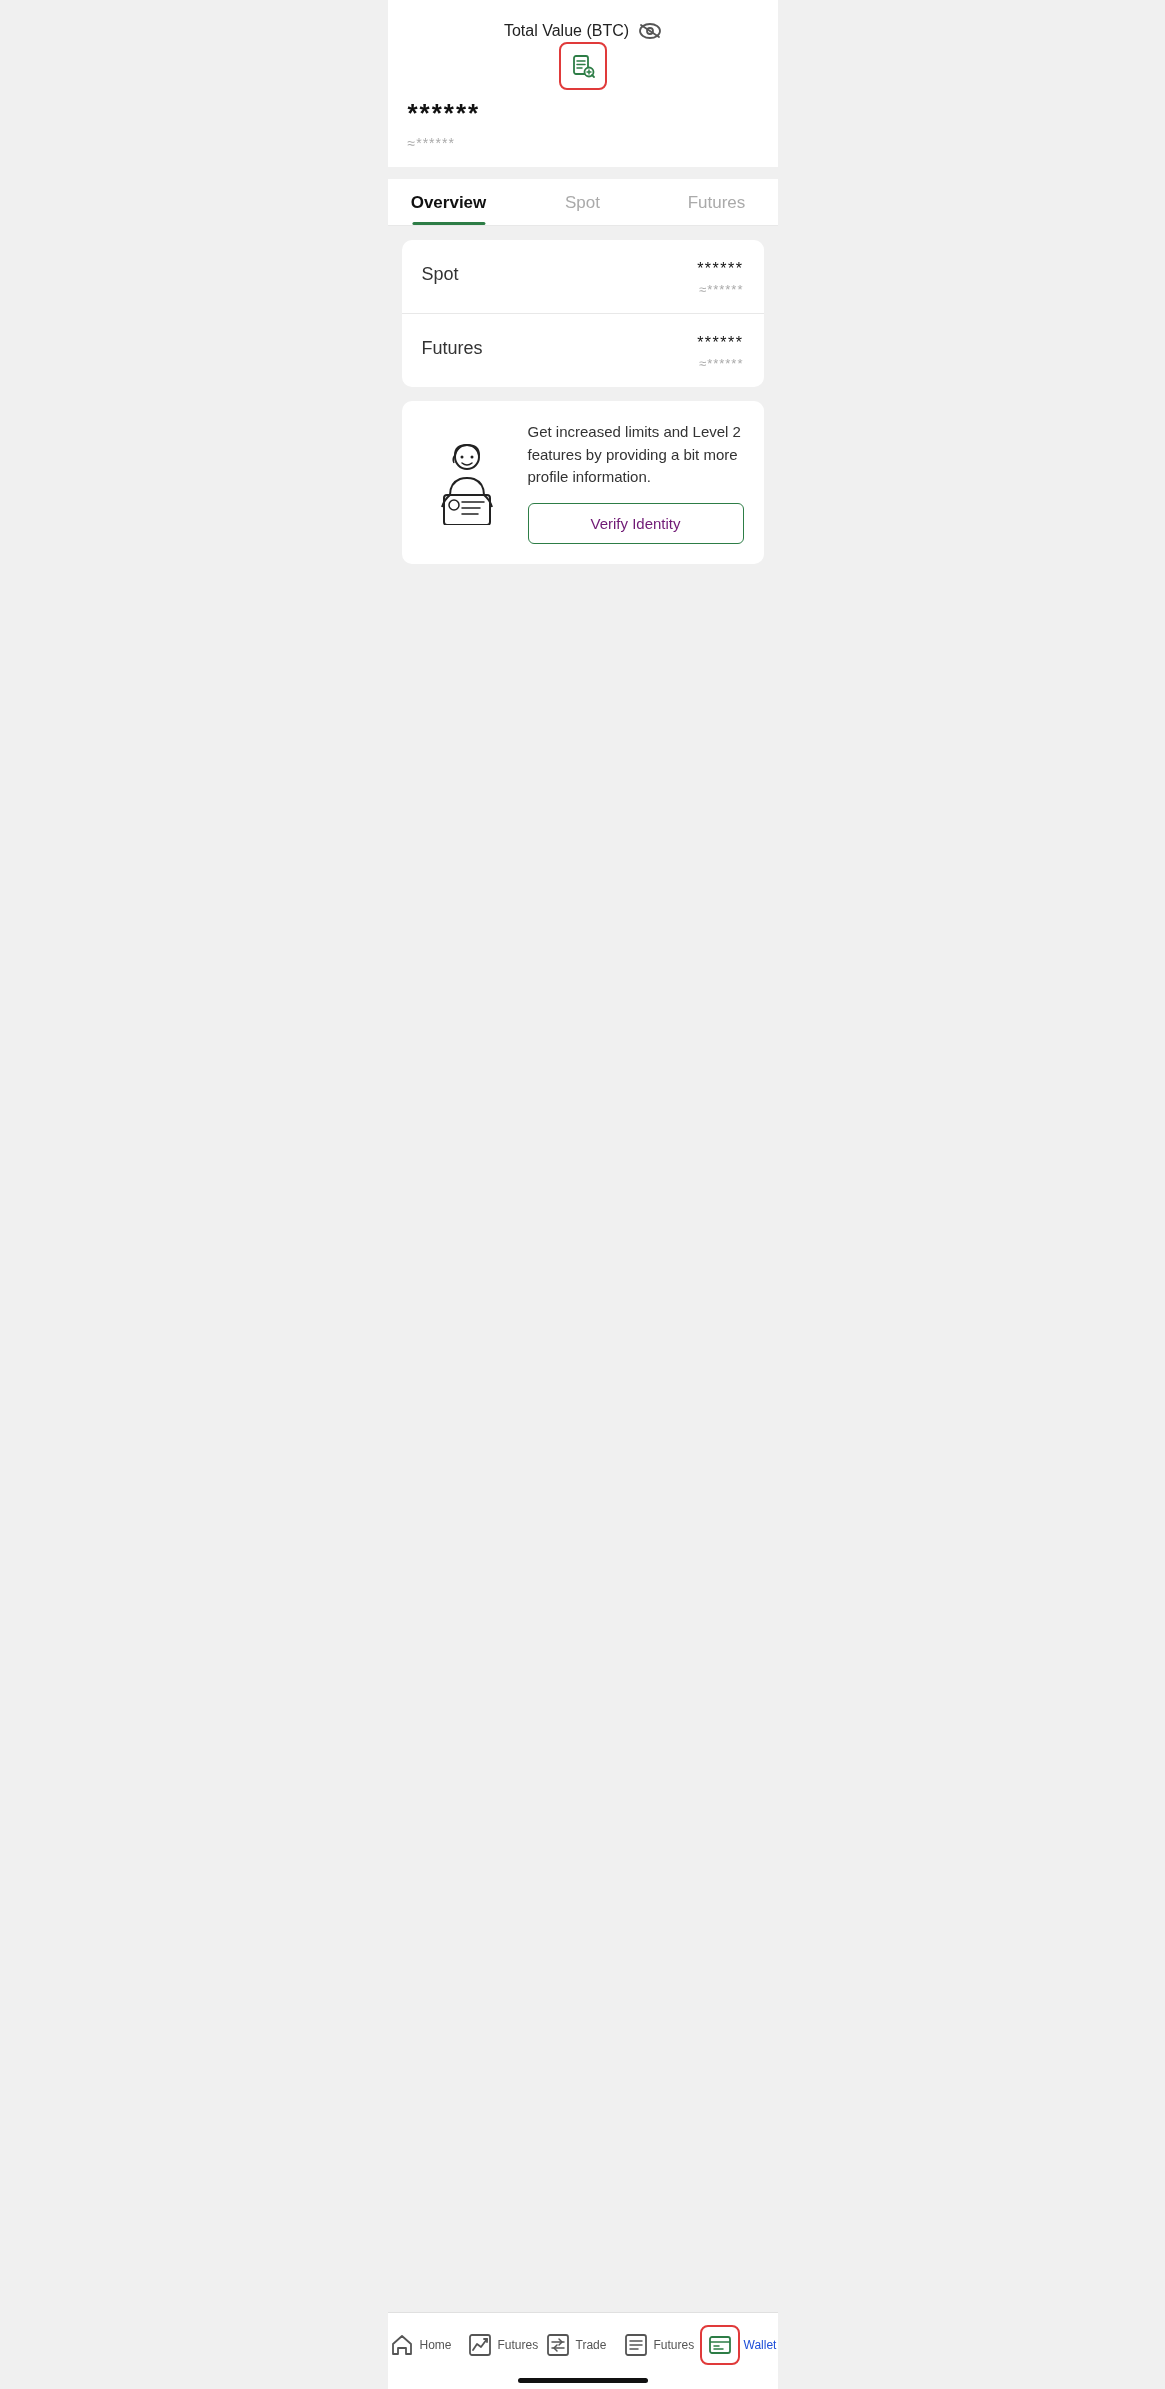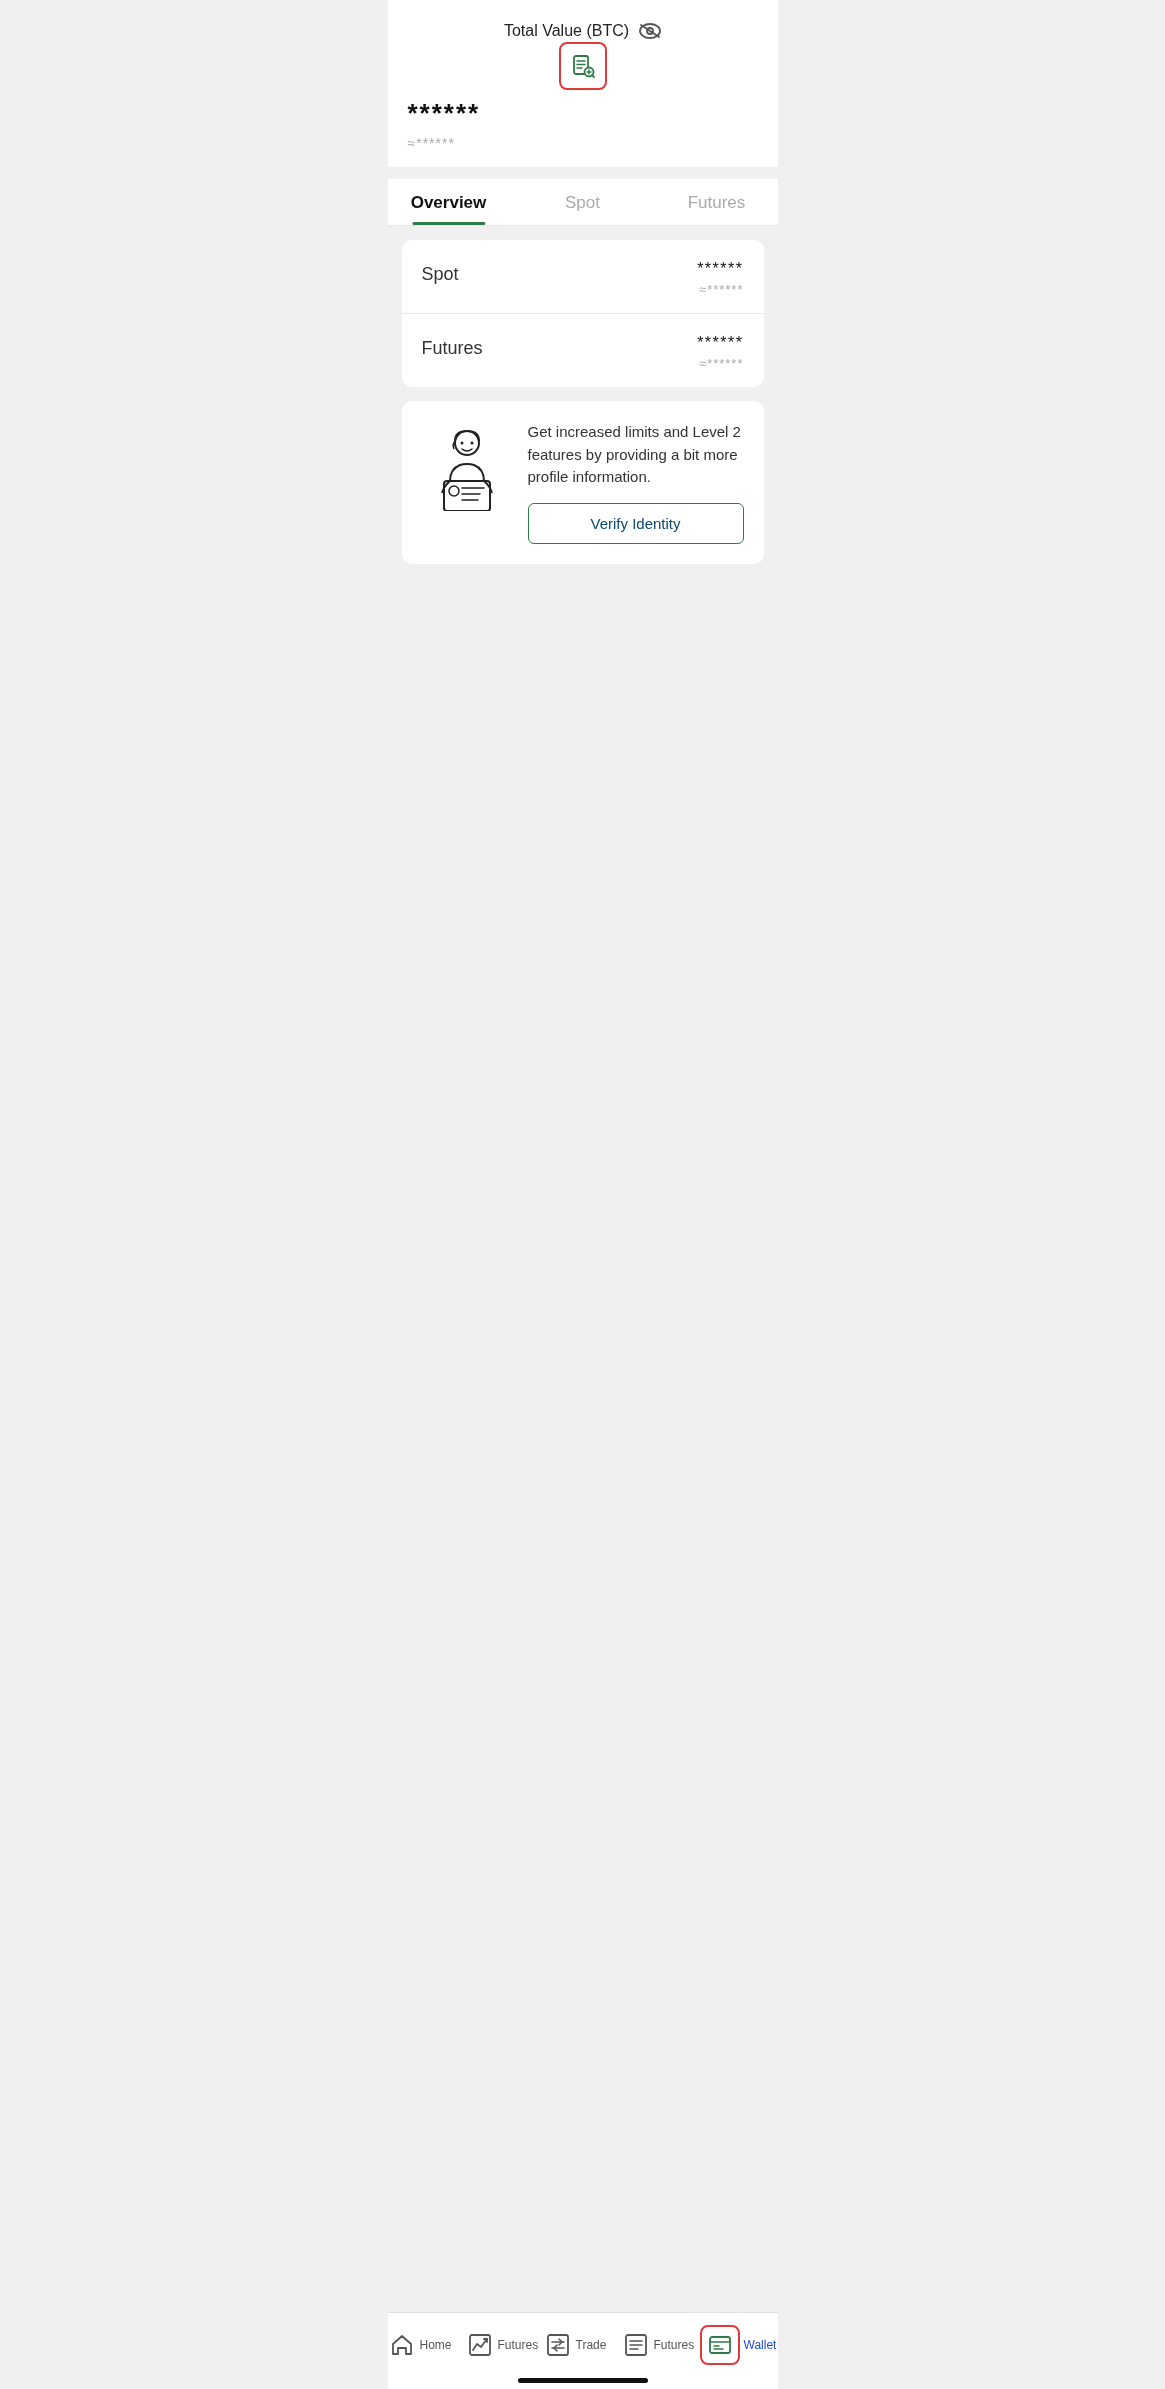--- a/index.html
+++ b/index.html
@@ -182,21 +182,21 @@
       font-size: 13px;
       color: #aaa;
       letter-spacing: 1px;
     }
 
     .verify-card {
       background: #fff;
       border-radius: 10px;
       padding: 20px;
       display: flex;
-      align-items: flex-start;
+      align-items: center;
       gap: 16px;
     }
 
     .verify-illustration {
       width: 90px;
       flex-shrink: 0;
     }
 
     .verify-content {
       flex: 1;
@@ -205,21 +205,21 @@
     .verify-text {
       font-size: 15px;
       color: #333;
       line-height: 1.5;
       margin-bottom: 14px;
     }
 
     .verify-btn {
       border: 1.5px solid #2d7d46;
       background: #fff;
-      color: #0c4a6e;
+      color: #701a75;
       font-size: 15px;
       font-weight: 500;
       border-radius: 6px;
       padding: 11px 36px;
       cursor: pointer;
       width: 100%;
     }
 
     
     .bottom-nav {

